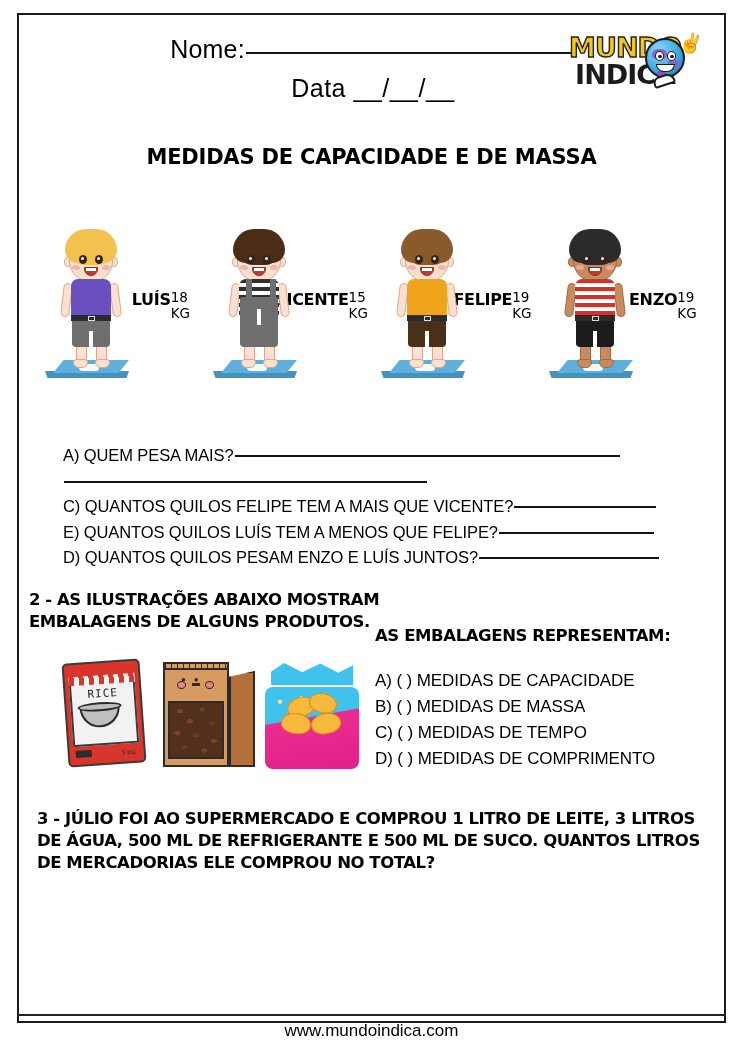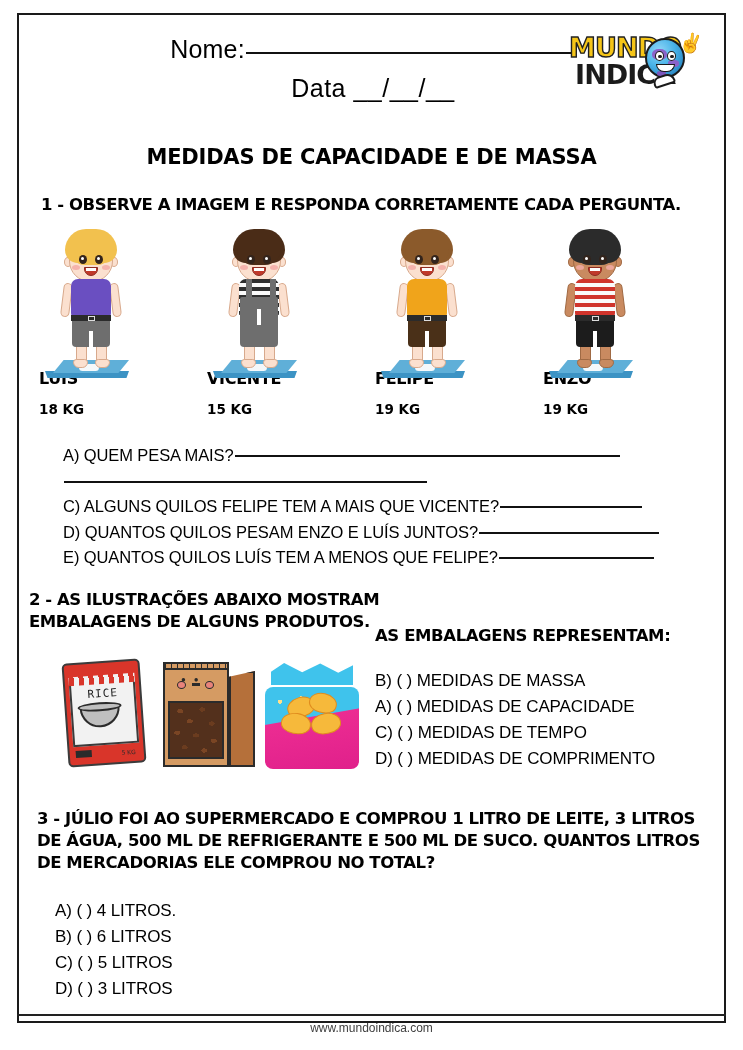--- a/index.html
+++ b/index.html
@@ -52,24 +52,24 @@
 
   
   .qhead{
     font-family:"DejaVu Sans",sans-serif;font-weight:bold;font-size:16.5px;
     letter-spacing:-.45px;line-height:1.33;
   }
   #q1head{position:absolute;left:24px;top:181px;width:680px;}
 
   
   .kids{position:absolute;left:22px;top:216px;width:672px;display:flex;}
-  .kid{width:25%;display:flex;flex-direction:column;align-items:flex-start;}
+  .kid{width:25%;display:flex;align-items:center;}
   .fig{position:relative;width:104px;height:138px;}
   .kid-name{font-family:"DejaVu Sans",sans-serif;font-weight:bold;font-size:16px;letter-spacing:-.3px;margin-top:2px;}
-  .kid-kg{font-family:"DejaVu Sans",sans-serif;font-weight:bold;font-size:13.5px;margin-top:13px;}
+  .kid-kg{font-family:"DejaVu Sans",sans-serif;font-weight:normal;font-size:13.5px;margin-top:13px;}
 
   
   .hair{position:absolute;left:26px;top:0;width:52px;height:34px;border-radius:26px 26px 16px 16px;z-index:3;}
   .hair:after{content:"";position:absolute;left:4px;top:20px;width:44px;height:16px;border-radius:0 0 22px 22px;background:inherit;}
   .head{position:absolute;left:30px;top:9px;width:44px;height:44px;border-radius:21px;background:#FBE0CF;border:1.3px solid #d8a98c;box-sizing:border-box;z-index:2;}
   .ear{position:absolute;top:28px;width:8px;height:10px;border-radius:50%;background:#FBE0CF;border:1.2px solid #d8a98c;box-sizing:border-box;z-index:1;}
   .ear.l{left:25px;} .ear.r{left:71px;}
   .eye{position:absolute;top:26px;width:8px;height:9px;border-radius:50%;background:#33241c;z-index:4;}
   .eye.l{left:40px;} .eye.r{left:56px;}
   .eye:after{content:"";position:absolute;left:1.5px;top:1.5px;width:3px;height:3px;border-radius:50%;background:#fff;}
@@ -157,21 +157,21 @@
 
   
   .opts{position:absolute;font-size:17px;line-height:1.53;letter-spacing:-.1px;}
   #q2opts{left:358px;top:655px;}
   #q3opts{left:38px;top:885px;}
   .opt{white-space:nowrap;}
 
   #q3head{position:absolute;left:20px;top:795px;width:682px;}
 
   .footer-rule{position:absolute;left:0px;top:1001px;width:709px;border-top:2px solid #222;}
-  .footer-url{position:absolute;left:0;right:0;top:1008px;text-align:center;font-size:12px;color:#404040;}
+  .footer-url{position:absolute;left:0;right:0;top:1008px;text-align:center;font-size:17px;color:#000000;}
 </style>
 </head>
 <body>
 
 <div class="page-border"></div>
 
 <div class="content">
 
   <div class="hdr">
     <div class="nome-row">
@@ -187,21 +187,20 @@
         <span class="globe-eye r"></span>
         <span class="globe-smile"></span>
       </div>
       <div class="peace">✌</div>
       <div class="shoe"></div>
     </div>
   </div>
 
   <div class="title">MEDIDAS DE CAPACIDADE E DE MASSA</div>
 
-  <div class="qhead" id="q1head">1 - OBSERVE A IMAGEM E RESPONDA CORRETAMENTE CADA PERGUNTA.</div>
 
   <div class="kids">
 
     <div class="kid">
       <div class="fig">
         <span class="hair" style="background:#F2C14E"></span>
         <span class="ear l"></span>
           <span class="ear r"></span>
         <span class="head"></span>
         <span class="eye l"></span>
@@ -322,27 +321,27 @@
   </div>
 
   <div class="alist">
     <div class="aline">
       <span>A) QUEM PESA MAIS?</span><span class="rule" style="width:385px"></span>
     </div>
     <div class="aline">
       <span class="rule" style="width:363px"></span>
     </div>
     <div class="aline">
-      <span>C) ALGUNS QUILOS FELIPE TEM A MAIS QUE VICENTE?</span><span class="rule" style="width:142px"></span>
+      <span>C) QUANTOS QUILOS FELIPE TEM A MAIS QUE VICENTE?</span><span class="rule" style="width:142px"></span>
+    </div>
+    <div class="aline">
+      <span>E) QUANTOS QUILOS LUÍS TEM A MENOS QUE FELIPE?</span><span class="rule" style="width:155px"></span>
     </div>
     <div class="aline">
       <span>D) QUANTOS QUILOS PESAM ENZO E LUÍS JUNTOS?</span><span class="rule" style="width:180px"></span>
-    </div>
-    <div class="aline">
-      <span>E) QUANTOS QUILOS LUÍS TEM A MENOS QUE FELIPE?</span><span class="rule" style="width:155px"></span>
     </div>
   </div>
 
   <div class="qhead" id="q2head">2 - AS ILUSTRAÇÕES ABAIXO MOSTRAM EMBALAGENS DE ALGUNS PRODUTOS.</div>
   <div class="sub-head">AS EMBALAGENS REPRESENTAM:</div>
 
   <div class="packs">
 
     <div class="pk rice">
       <div class="rice-body">
@@ -374,31 +373,25 @@
       <span class="ch-dots"></span>
       <span class="ch-chip" style="left:22px;top:28px;width:26px;height:18px;transform:rotate(-16deg)"></span>
       <span class="ch-chip" style="left:44px;top:24px;width:26px;height:18px;transform:rotate(12deg)"></span>
       <span class="ch-chip" style="left:16px;top:44px;width:28px;height:19px;transform:rotate(8deg)"></span>
       <span class="ch-chip" style="left:46px;top:44px;width:28px;height:19px;transform:rotate(-10deg)"></span>
     </div>
 
   </div>
 
   <div class="opts" id="q2opts">
+    <div class="opt">A) (    ) MEDIDAS DE CAPACIDADE</div>
     <div class="opt">B) (    ) MEDIDAS DE MASSA</div>
-    <div class="opt">A) (    ) MEDIDAS DE CAPACIDADE</div>
     <div class="opt">C) (    ) MEDIDAS DE TEMPO</div>
     <div class="opt">D) (    ) MEDIDAS DE COMPRIMENTO</div>
   </div>
 
   <div class="qhead" id="q3head">3 - JÚLIO FOI AO SUPERMERCADO E COMPROU 1 LITRO DE LEITE, 3 LITROS DE ÁGUA, 500 ML DE REFRIGERANTE E 500 ML DE SUCO. QUANTOS LITROS DE MERCADORIAS ELE COMPROU NO TOTAL?</div>
 
-  <div class="opts" id="q3opts">
-    <div class="opt">A) (    ) 4 LITROS.</div>
-    <div class="opt">B) (    ) 6 LITROS</div>
-    <div class="opt">C) (    ) 5 LITROS</div>
-    <div class="opt">D) (    ) 3 LITROS</div>
-  </div>
 
   <div class="footer-rule"></div>
   <div class="footer-url">www.mundoindica.com</div>
 
 </div>
 
 </body></html>

